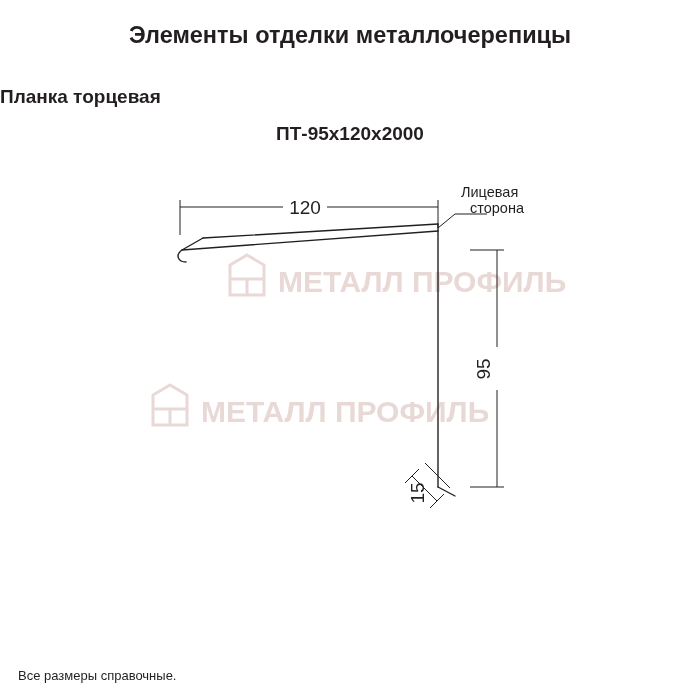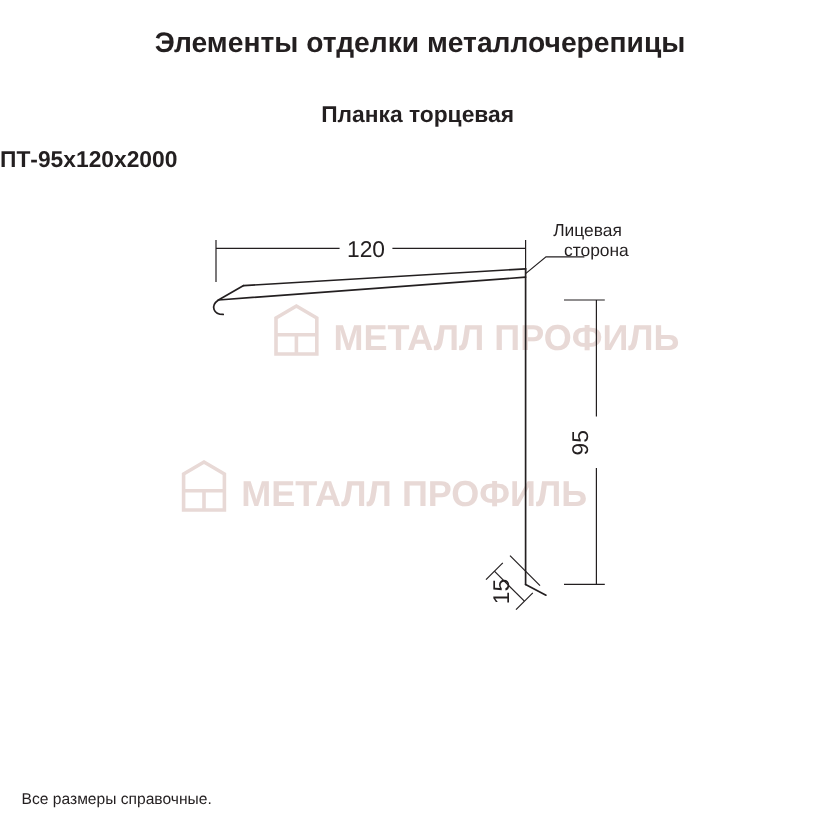--- a/index.html
+++ b/index.html
@@ -28,43 +28,43 @@
     text-align: center;
     font-size: 23.5px;
     font-weight: bold;
     letter-spacing: 0px;
   }
   .subtitle {
     position: absolute;
     top: 86px;
     left: 0;
     width: 696px;
-    text-align: center;
     font-size: 19px;
     font-weight: bold;
   }
   .code {
     position: absolute;
     top: 123px;
     left: 0;
     width: 700px;
+    text-align: center;
     font-size: 19px;
     font-weight: bold;
   }
   .drawing {
     position: absolute;
     top: 0;
     left: 0;
     width: 700px;
     height: 700px;
   }
   .footnotes {
     position: absolute;
     left: 18px;
-    bottom: 24px;
+    bottom: 14px;
     font-size: 13px;
     line-height: 1.45;
   }
   .footnotes div {
     white-space: nowrap;
   }
   .wm-text {
     fill: #e8d9d6;
   }
   .wm-shape {

